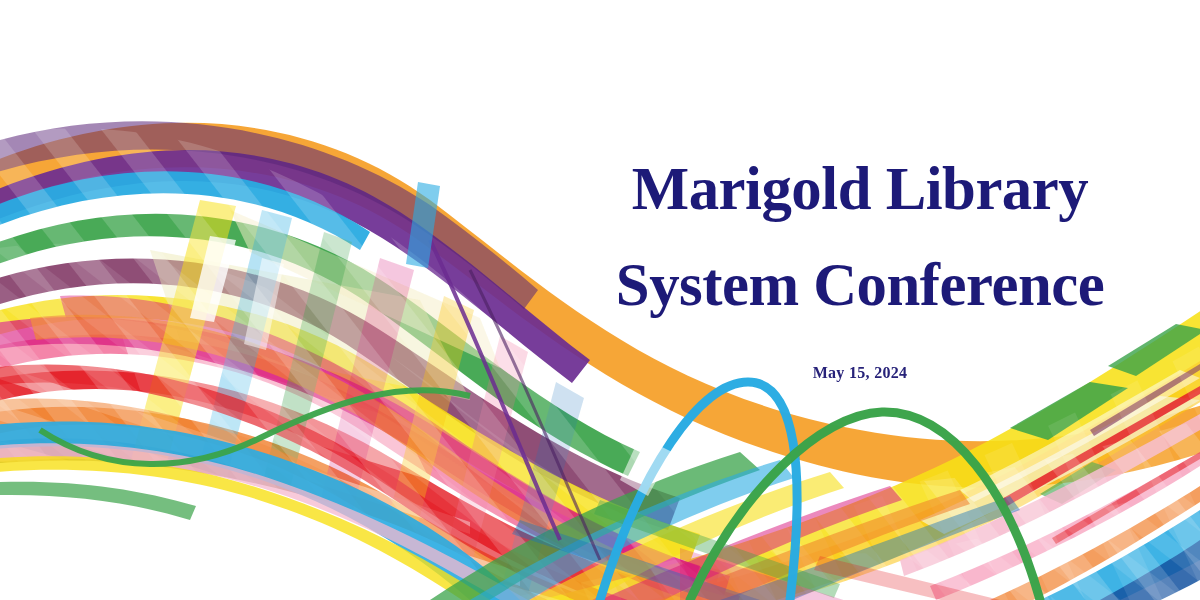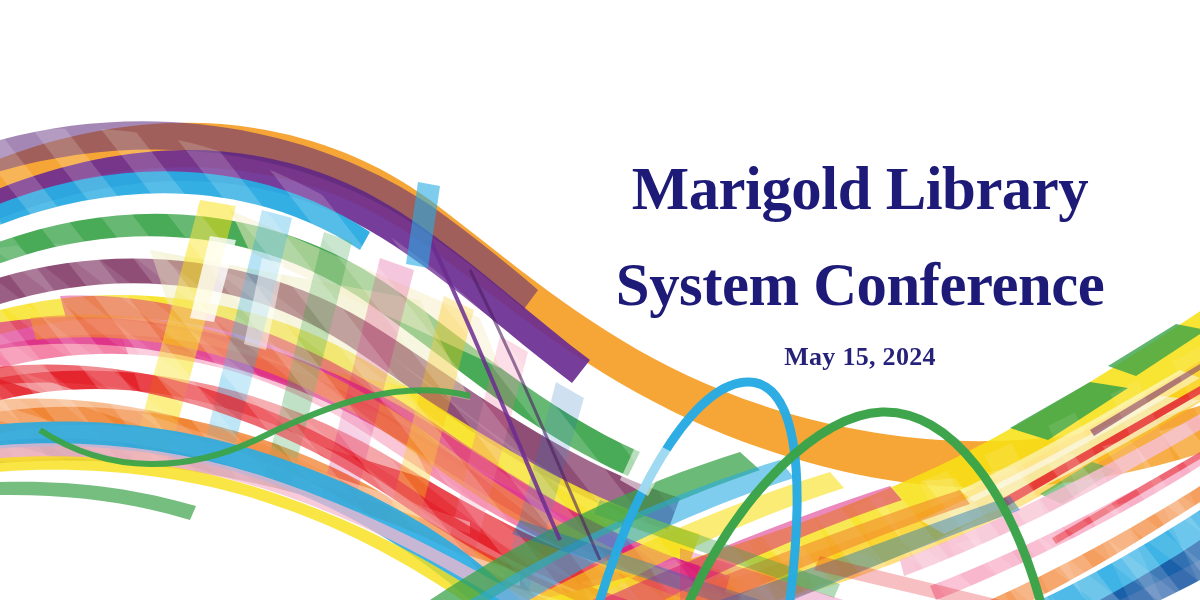--- a/index.html
+++ b/index.html
@@ -38,23 +38,23 @@
     font-size: 62px;
     line-height: 96px;
     color: #1d1a78;
     letter-spacing: -0.5px;
     white-space: nowrap;
     transform: scaleX(0.98);
   }
   #event-date {
     font-family: "Liberation Serif", "DejaVu Serif", serif;
     font-weight: bold;
-    font-size: 26px;
+    font-size: 16px;
     color: #272279;
-    margin-top: 10px;
+    margin-top: 32px;
     letter-spacing: 0.3px;
   }
 </style>
 </head>
 <body>
 
 <div id="poster">
 
   <svg id="artwork" viewBox="0 0 1200 600" preserveAspectRatio="none" xmlns="http://www.w3.org/2000/svg">
     <defs>

